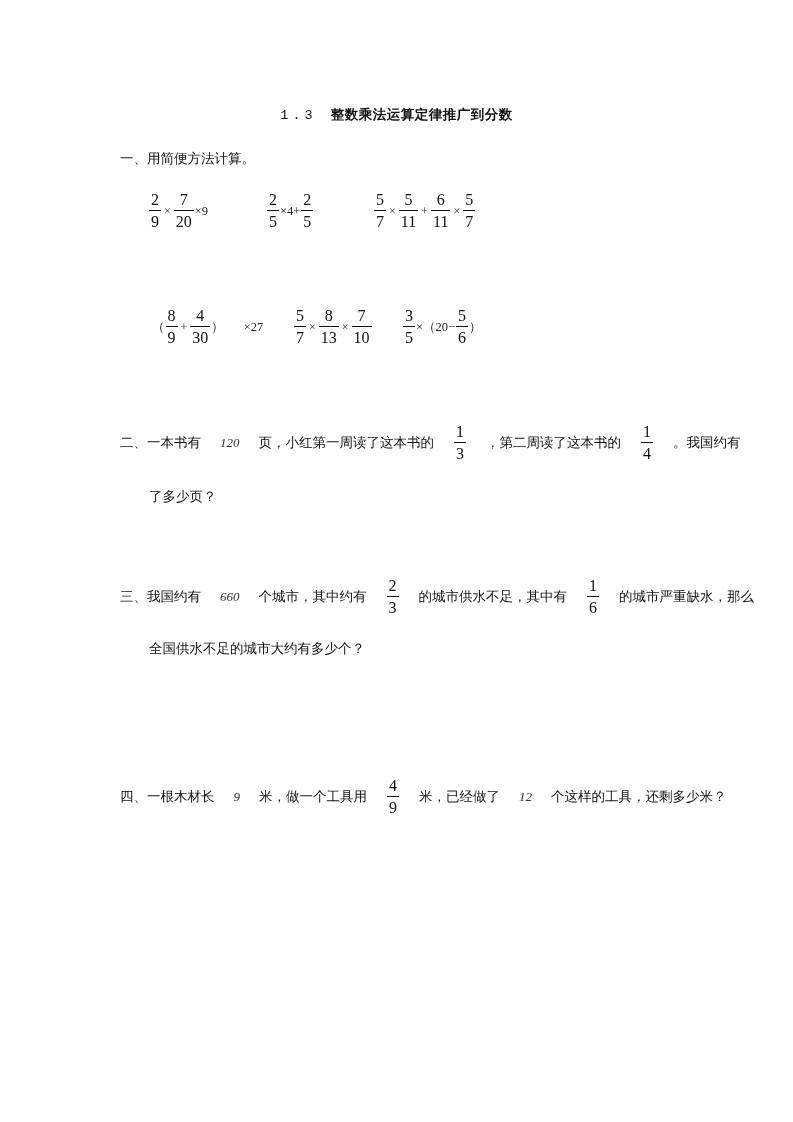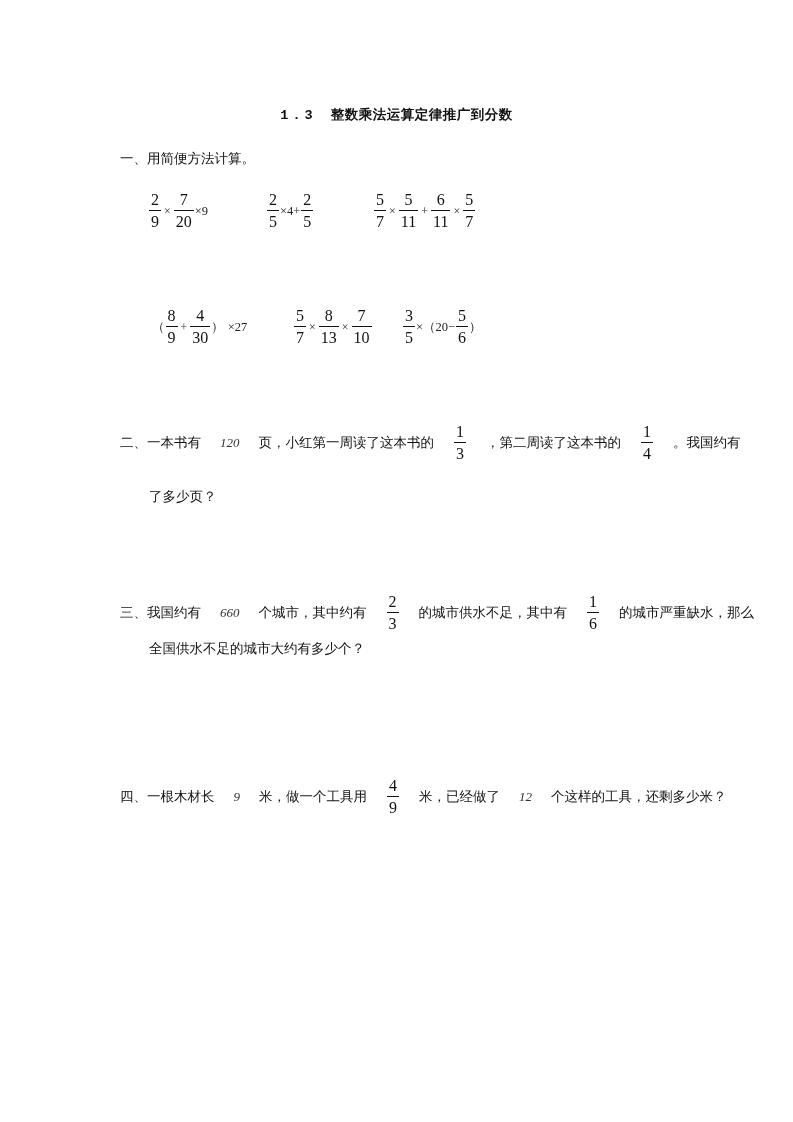--- a/index.html
+++ b/index.html
@@ -6,21 +6,21 @@
     body {
       width: 793px; height: 1122px; position: relative; overflow: hidden;
       font-family: "DejaVu Sans", "Liberation Sans", sans-serif;
       color: #111;
     }
     .abs { position: absolute; white-space: nowrap; }
     .title {
       left: 0; width: 793px; top: 106px; text-align: center;
       font-size: 13.5px; font-weight: bold; letter-spacing: 0.5px;
     }
-    .title .num { font-family: "Liberation Mono", monospace; font-weight: bold; margin-right: 14px; letter-spacing: 4px; }
+    .title .num { font-family: "Liberation Mono", monospace; font-weight: normal; margin-right: 14px; letter-spacing: 4px; }
     .cjk { font-size: 13.5px; }
     .expr {
       display: flex; align-items: center;
       font-family: "Liberation Serif", serif; font-size: 15px;
     }
     .frac {
       display: inline-flex; flex-direction: column; align-items: center;
       line-height: 1; margin: 0 1px;
       font-family: "Liberation Serif", serif; font-size: 16px;
     }
@@ -108,21 +108,21 @@
       <span class="bar"></span>
       <span class="d">9</span>
     </span>
   <span class="op">+</span>
   <span class="frac">
       <span class="n">4</span>
       <span class="bar"></span>
       <span class="d">30</span>
     </span>
   <span class="small">）</span>
-  <span class="small" style="margin-left:4px;">×27</span>
+  <span class="small" style="margin-left:20px;">×27</span>
 </div>
 
 <div class="abs expr" style="left:293px; top:308px;">
   <span class="frac">
       <span class="n">5</span>
       <span class="bar"></span>
       <span class="d">7</span>
     </span>
   <span class="op">×</span>
   <span class="frac">
@@ -165,21 +165,21 @@
   <span>，第二周读了这本书的</span>
   <span class="frac">
       <span class="n">1</span>
       <span class="bar"></span>
       <span class="d">4</span>
     </span>
   <span>。我国约有</span>
 </div>
 <div class="abs cjk" style="left:149px; top:488px;text-align:center;">了多少页？</div>
 
-<div class="abs line" style="left:120px; top:594px;">
+<div class="abs line" style="left:120px; top:578px;">
   <span>三、我国约有</span>
   <span class="numtxt">660</span>
   <span>个城市，其中约有</span>
   <span class="frac">
       <span class="n">2</span>
       <span class="bar"></span>
       <span class="d">3</span>
     </span>
   <span>的城市供水不足，其中有</span>
   <span class="frac">

